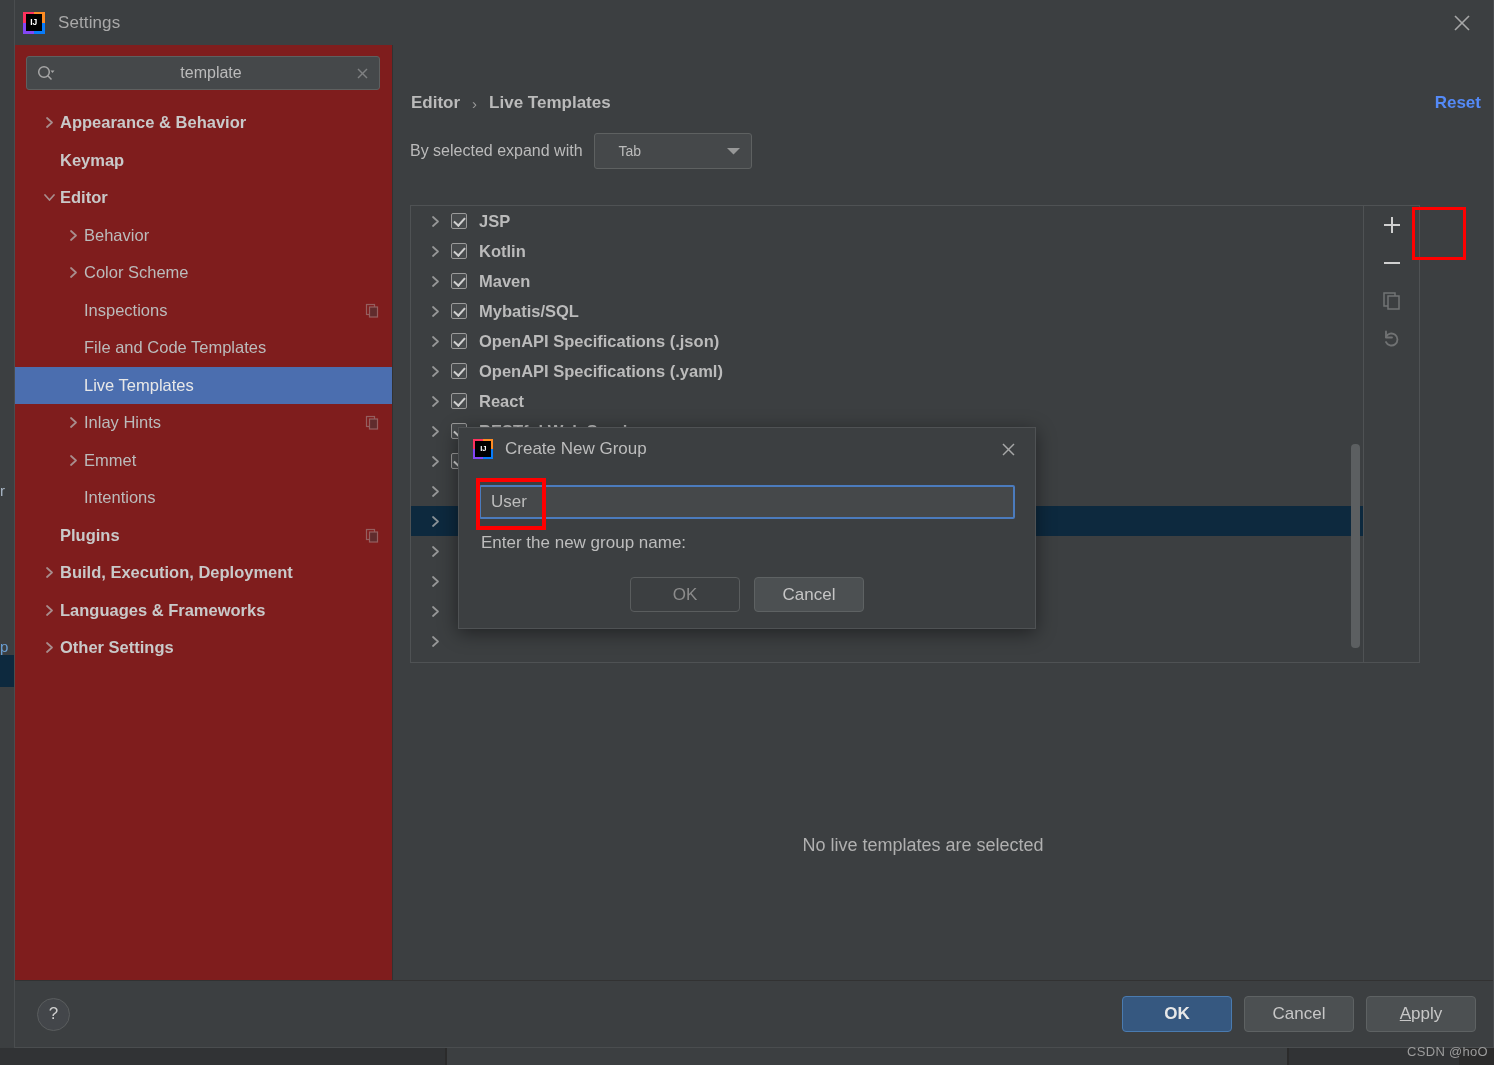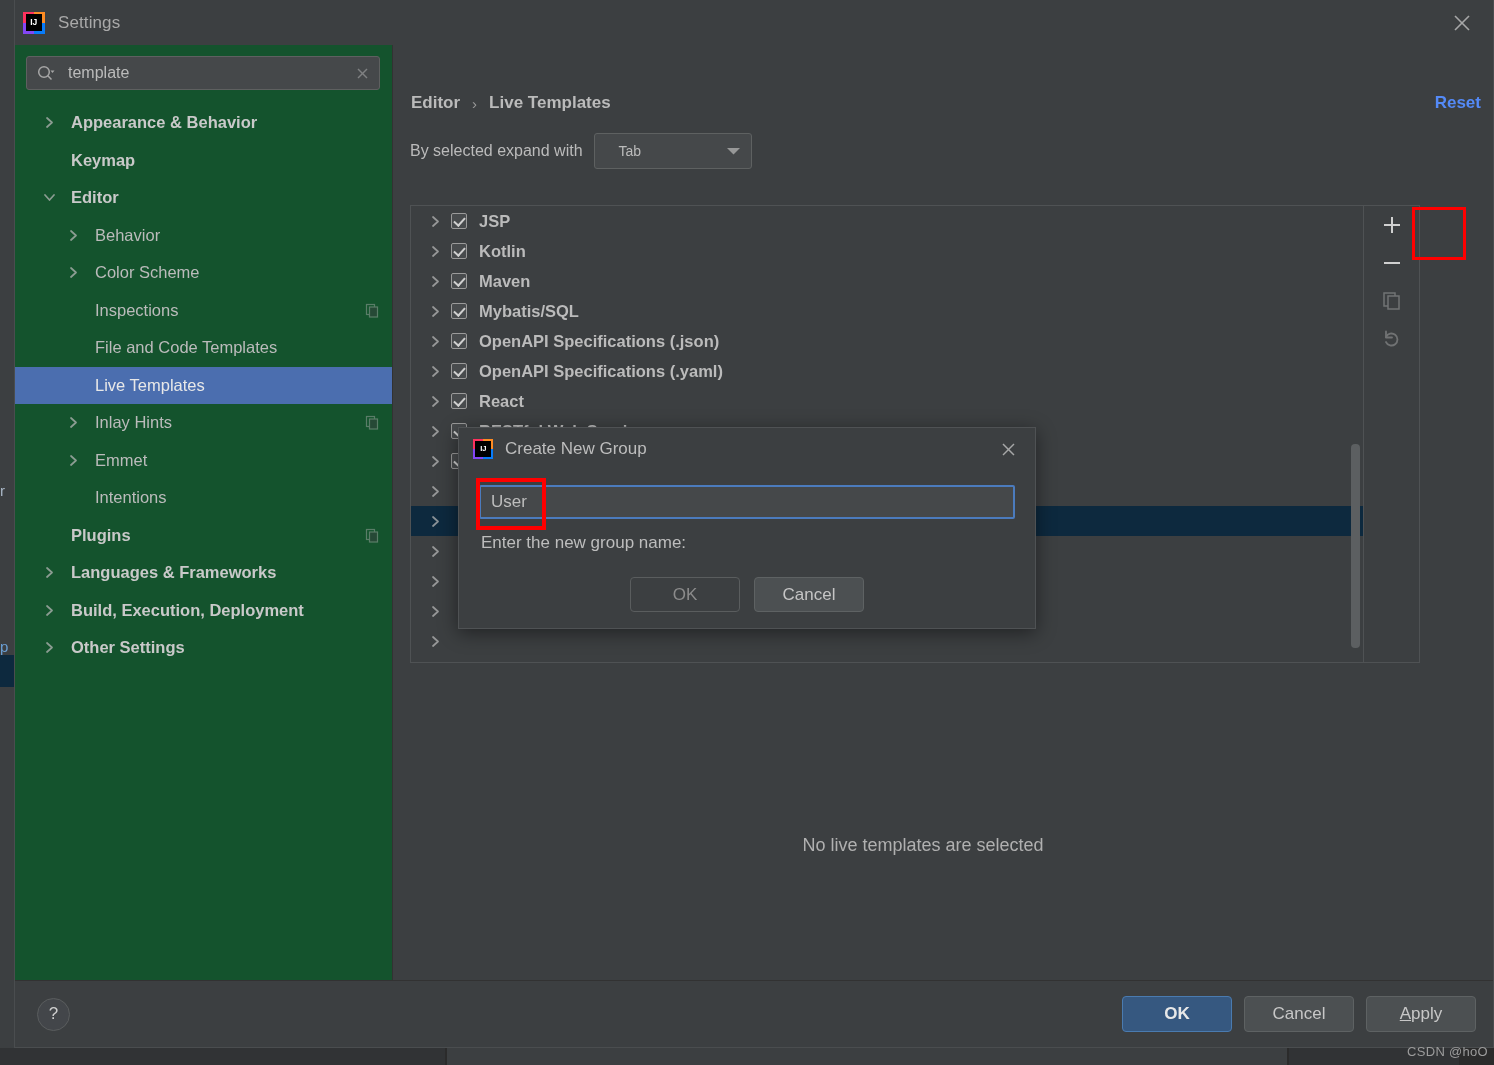--- a/index.html
+++ b/index.html
@@ -58,23 +58,24 @@
     cursor: pointer;
   }
   #close-btn svg { opacity: .72; }
 
   
   #body { flex: 1; display: flex; min-height: 0; position: relative; }
 
   
   #sidebar {
     width: 378px; flex: 0 0 378px;
-    background: #14532d;
+    background: #7f1d1d;
     border-right: 1px solid #323232;
     position: relative;
+    text-align: center;
   }
   #search-wrap {
     margin: 11px 12px 0 11px;
     height: 34px;
     background: #45484a;
     border: 1px solid #5e6060;
     border-radius: 3px;
     display: flex; align-items: center;
     padding: 0 8px 0 10px;
   }
@@ -85,21 +86,20 @@
   }
   #search-clear { flex: 0 0 auto; cursor: pointer; opacity: .55; display:flex; }
 
   #tree { margin-top: 14px; position: relative; }
   .tree-row {
     height: 37.5px;
     display: flex; align-items: center;
     position: relative;
     cursor: pointer;
     padding-right: 12px;
-    gap: 11px;
   }
   .tree-row.selected { background: #4b6eaf; }
   .tree-chev {
     width: 22px; flex: 0 0 22px;
     display: flex; align-items: center; justify-content: center;
     opacity: .72;
   }
   .tree-chev.empty { visibility: hidden; }
   .tree-label {
     font-size: 16.5px; color: #bbbbbb; white-space: nowrap;
@@ -531,29 +531,29 @@
                 <rect x="4.5" y="4" width="8" height="10" fill="#3c3f41" stroke="#b0b0b0" stroke-width="1.2"></rect>
               </svg>
             </span>
           </div>
           <div class="tree-row indent-0">
             <span class="tree-chev">
               <svg width="13" height="13" viewBox="0 0 13 13">
                 <path d="M4 2 L9 6.5 L4 11" fill="none" stroke="#b9b9b9" stroke-width="1.7" stroke-linecap="round" stroke-linejoin="round"></path>
               </svg>
             </span>
-            <span class="tree-label bold">Languages &amp; Frameworks</span>
+            <span class="tree-label bold">Build, Execution, Deployment</span>
           </div>
           <div class="tree-row indent-0">
             <span class="tree-chev">
               <svg width="13" height="13" viewBox="0 0 13 13">
                 <path d="M4 2 L9 6.5 L4 11" fill="none" stroke="#b9b9b9" stroke-width="1.7" stroke-linecap="round" stroke-linejoin="round"></path>
               </svg>
             </span>
-            <span class="tree-label bold">Build, Execution, Deployment</span>
+            <span class="tree-label bold">Languages &amp; Frameworks</span>
           </div>
           <div class="tree-row indent-0">
             <span class="tree-chev">
               <svg width="13" height="13" viewBox="0 0 13 13">
                 <path d="M4 2 L9 6.5 L4 11" fill="none" stroke="#b9b9b9" stroke-width="1.7" stroke-linecap="round" stroke-linejoin="round"></path>
               </svg>
             </span>
             <span class="tree-label bold">Other Settings</span>
           </div>
         </div>

